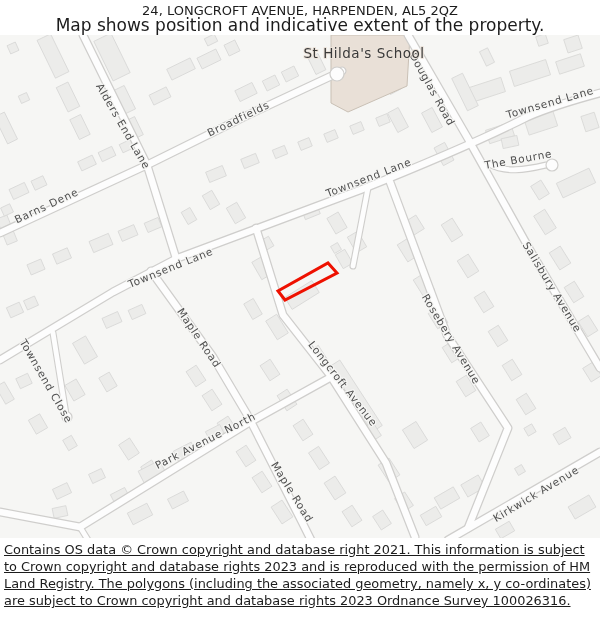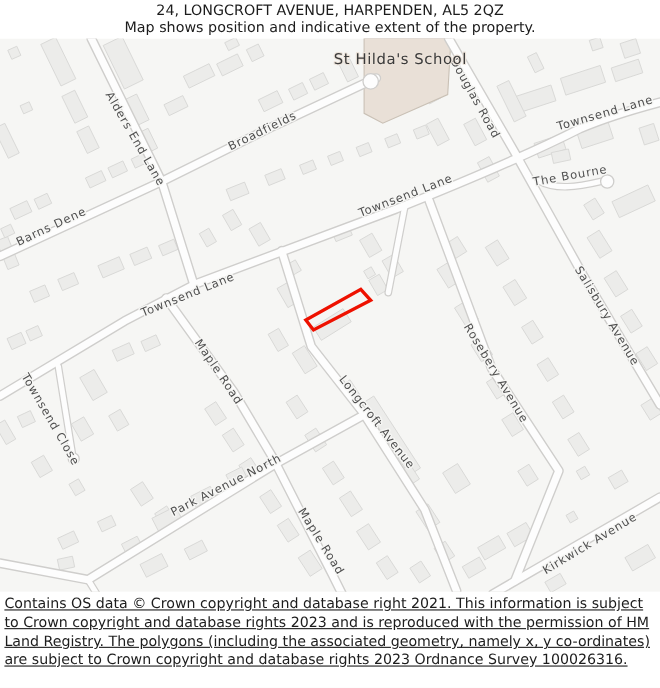--- a/index.html
+++ b/index.html
@@ -1,19 +1,19 @@
 <!DOCTYPE html>
 <html><head>
 <meta charset="utf-8">
 <style>
   html,body{margin:0;padding:0;background:#ffffff;}
   body{width:600px;height:625px;font-family:"DejaVu Sans","Liberation Sans",sans-serif;color:#1c1c1c;overflow:hidden;}
   .header{width:600px;height:35px;text-align:center;background:#ffffff;}
   .title{font-size:13px;line-height:15px;padding-top:3px;white-space:nowrap;}
-  .subtitle{font-size:13px;line-height:15px;white-space:nowrap;}
+  .subtitle{font-size:17px;line-height:15px;white-space:nowrap;}
   .map-wrap{width:600px;height:503px;position:relative;}
   svg{display:block;}
   .street-label{font-size:10.5px;fill:#4f4f4f;letter-spacing:0.8px;
     paint-order:stroke;stroke:#f6f6f4;stroke-width:2.6px;stroke-linejoin:round;
     text-anchor:middle;}
   .school-label{font-size:13.5px;fill:#3a3a3a;letter-spacing:0.5px;
     paint-order:stroke;stroke:#ece3da;stroke-width:2px;stroke-linejoin:round;text-anchor:middle;}
   .bldg{fill:#ececea;stroke:#d8d8d6;stroke-width:0.8;}
   .road-casing{fill:none;stroke:#cfcecc;stroke-width:9;stroke-linecap:round;stroke-linejoin:round;}
   .road-casing.minor{stroke-width:7;}

